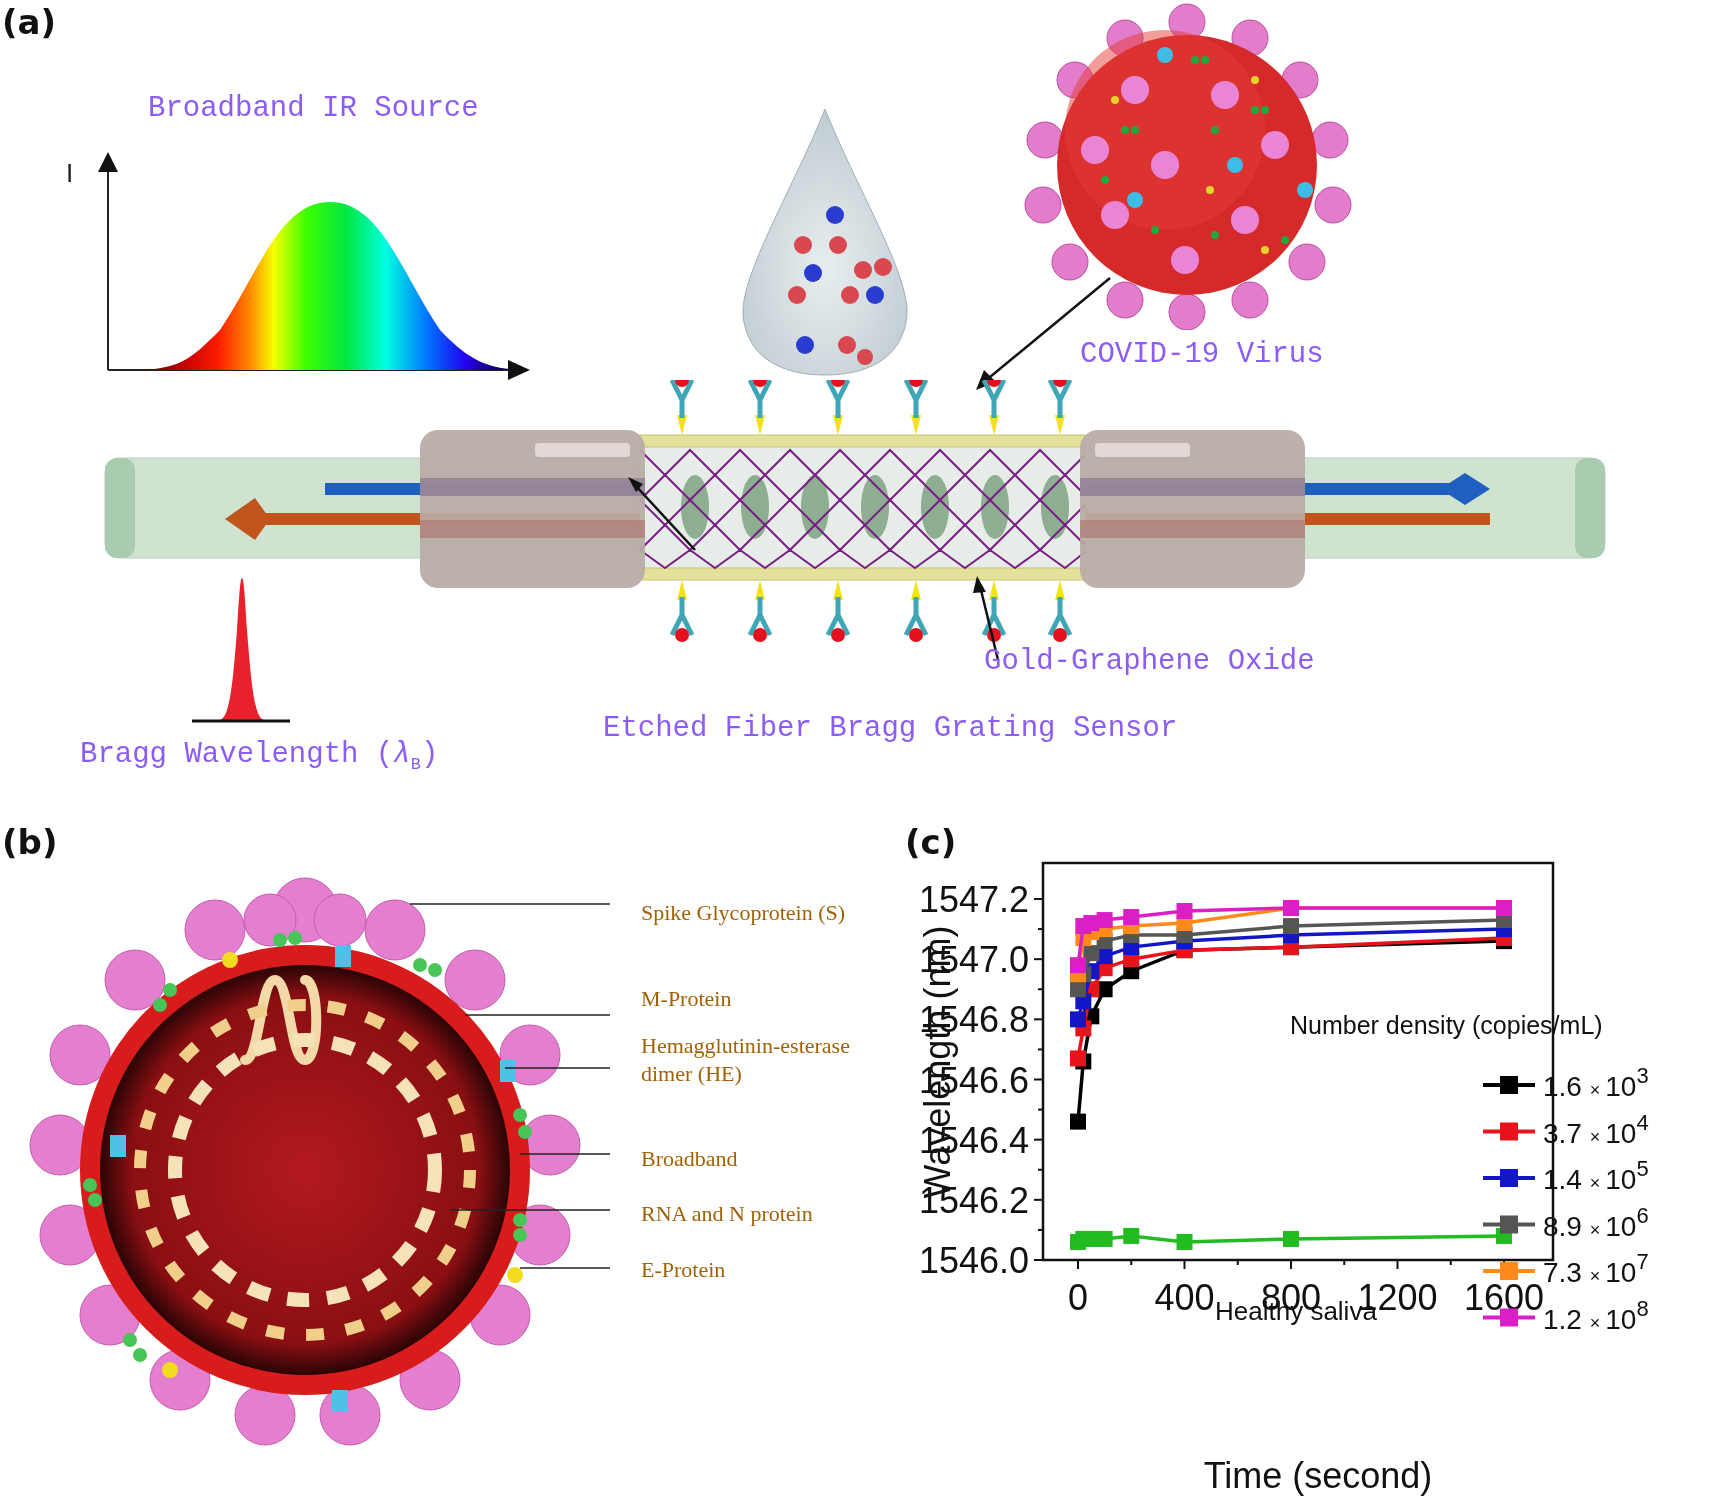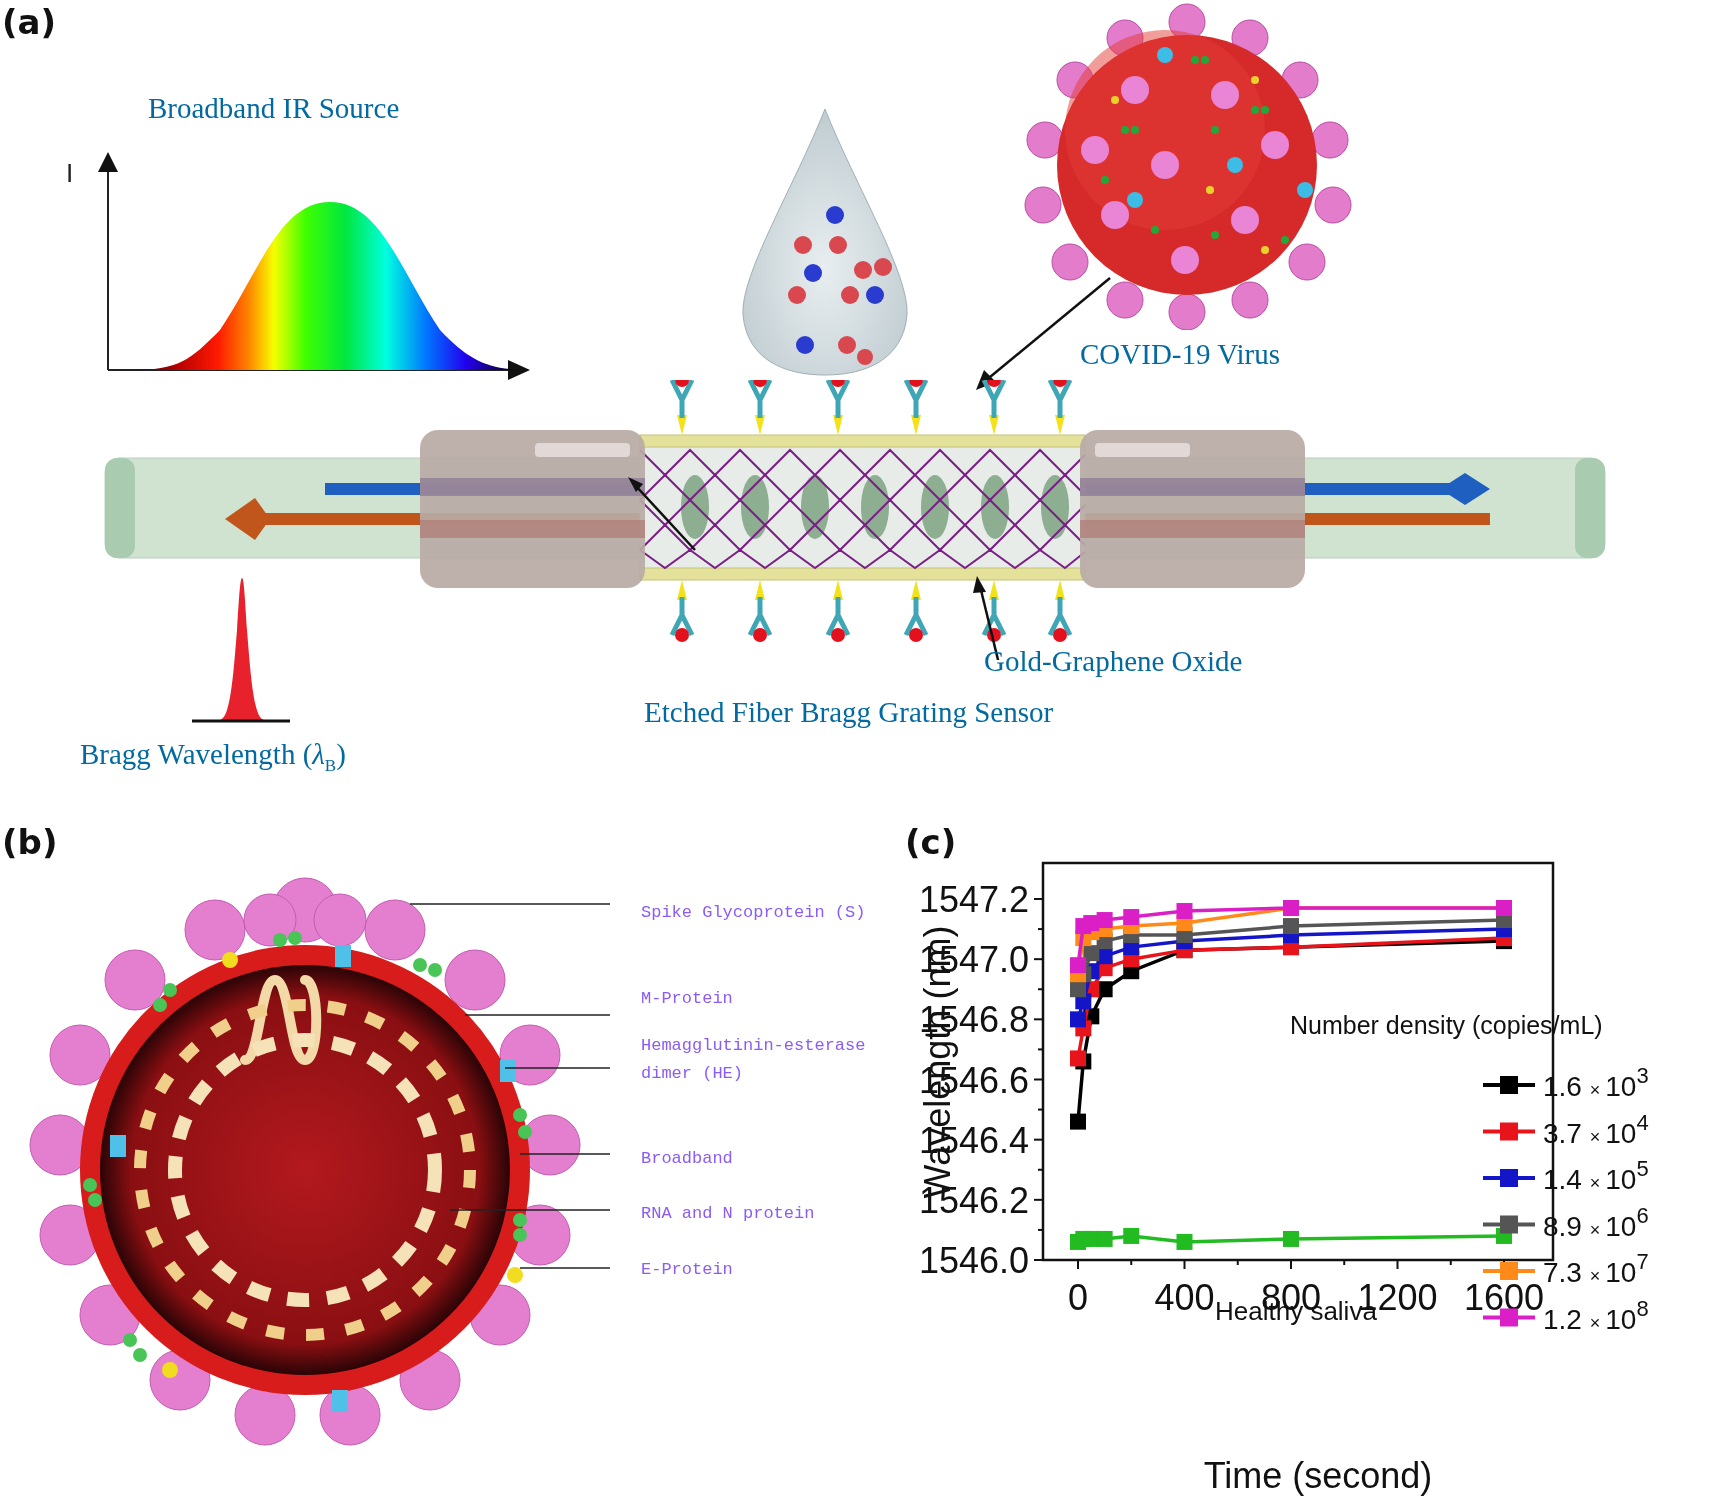--- a/index.html
+++ b/index.html
@@ -1,20 +1,20 @@
 <!DOCTYPE html>
 <html><head>
 <meta charset="utf-8">
 <style>
   html,body{margin:0;padding:0;background:#ffffff;}
   body{width:1718px;height:1498px;position:relative;overflow:hidden;font-family:"Liberation Sans",sans-serif;}
   .abs{position:absolute;}
   .panel-label{font-family:"DejaVu Sans",sans-serif;font-weight:bold;font-size:34px;color:#111;}
-  .callout{font-family:Liberation Serif, serif;font-size:29px;color:#0369a1;white-space:nowrap;}
-  .lbl-b{font-family:Liberation Mono, monospace;font-size:17px;color:#8b5cf6;white-space:nowrap;line-height:28px;}
+  .callout{font-family:Liberation Mono, monospace;font-size:29px;color:#8b5cf6;white-space:nowrap;}
+  .lbl-b{font-family:Liberation Serif, serif;font-size:22px;color:#a16207;white-space:nowrap;line-height:28px;}
   svg text{font-family:"Liberation Sans",sans-serif;}
 </style>
 </head>
 <body>
 
 <div class="abs panel-label" style="left:2px;top:2px;">(a)</div>
 
 <div class="abs callout" style="left:148px;top:92px;">Broadband IR Source</div>
 
 <svg class="abs" style="left:60px;top:150px;" width="470" height="240">
@@ -247,21 +247,21 @@
 <svg class="abs" style="left:185px;top:570px;" width="110" height="155">
   <path d="M35,150 C45,148 48,110 52,60 C54,30 55,8 57,8 C59,8 60,30 62,60 C66,110 69,148 79,150 Z" fill="#e8222c"></path>
   <line x1="7" y1="151" x2="105" y2="151" stroke="#111" stroke-width="3"></line>
 </svg>
 
 <div class="abs callout" style="left:80px;top:738px;">
   <span>Bragg Wavelength (</span><i>λ</i><sub style="font-size:17px;">B</sub><span>)</span>
 </div>
 
 <div class="abs callout" style="left:984px;top:645px;">Gold-Graphene Oxide</div>
-<div class="abs callout" style="left:603px;top:696px;margin-left:41px;">Etched Fiber Bragg Grating Sensor</div>
+<div class="abs callout" style="left:603px;top:712px;">Etched Fiber Bragg Grating Sensor</div>
 
 <div class="abs panel-label" style="left:2px;top:822px;">(b)</div>
 
 <svg class="abs" style="left:20px;top:870px;" width="570" height="590">
   <defs>
     <radialGradient id="inner" cx="0.5" cy="0.5" r="0.5">
       <stop offset="0" stop-color="#b3191e"></stop>
       <stop offset="0.85" stop-color="#8a0f12"></stop>
       <stop offset="1" stop-color="#2a0406"></stop>
     </radialGradient>

